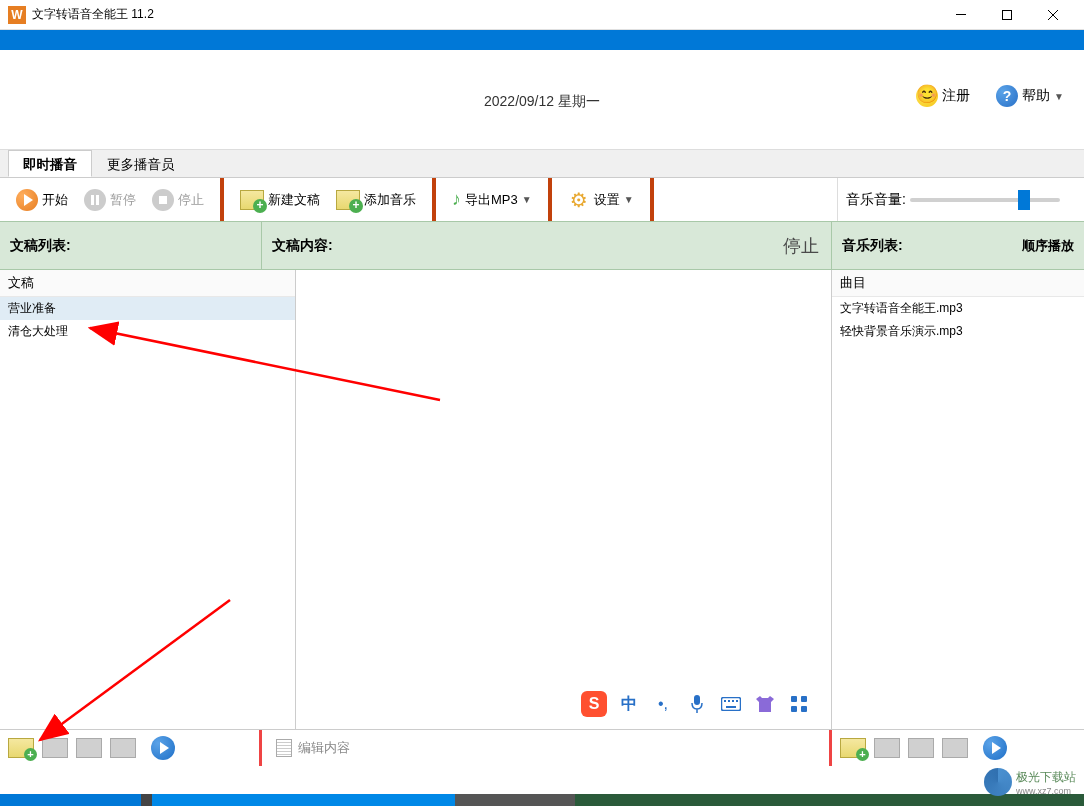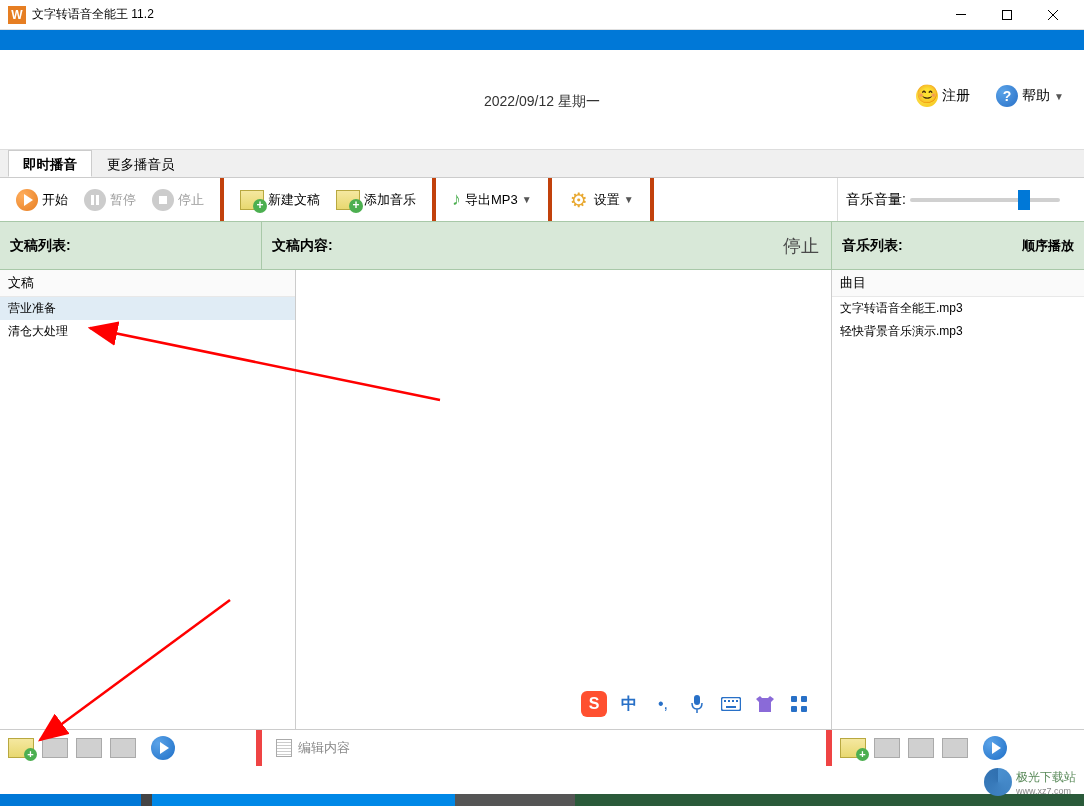--- a/index.html
+++ b/index.html
@@ -369,21 +369,21 @@
     
     .bottom-bars {
       display: flex;
       height: 36px;
     }
     .bottom-bar {
       display: flex;
       align-items: center;
       padding: 0 6px;
       gap: 4px;
-      border-right: 6px solid #ef4444;
+      border-right: 3px solid #ef4444;
     }
     .bottom-bar.left { width: 262px; }
     .bottom-bar.mid { flex: 1; }
     .bottom-bar.right { width: 252px; border-right: none; }
     .bb-btn {
       width: 30px;
       height: 26px;
       display: flex;
       align-items: center;
       justify-content: center;

